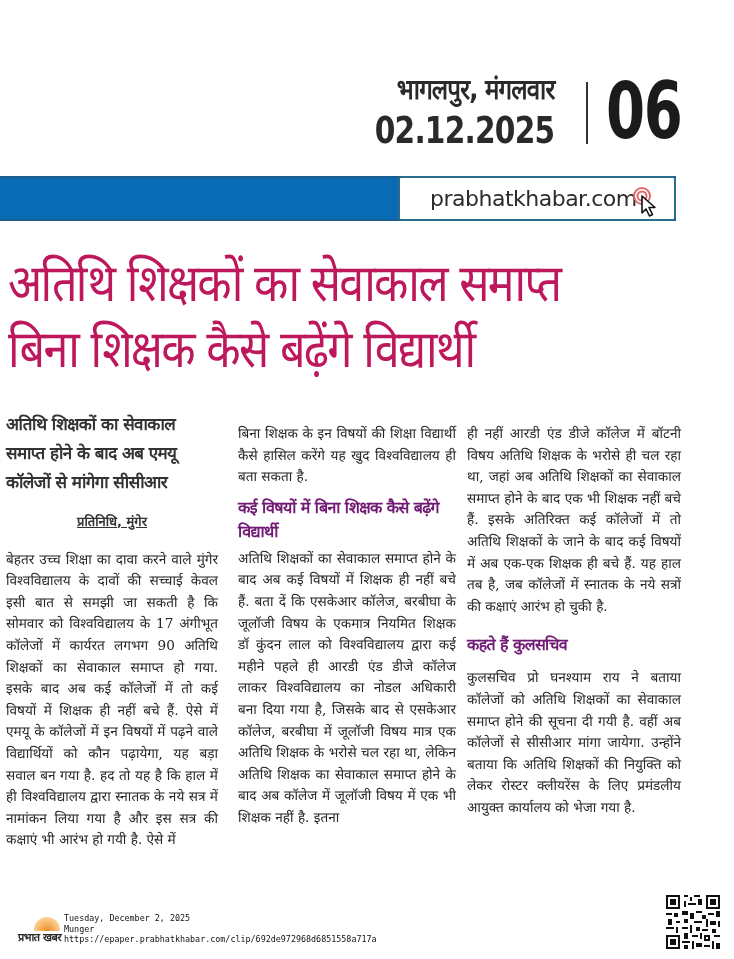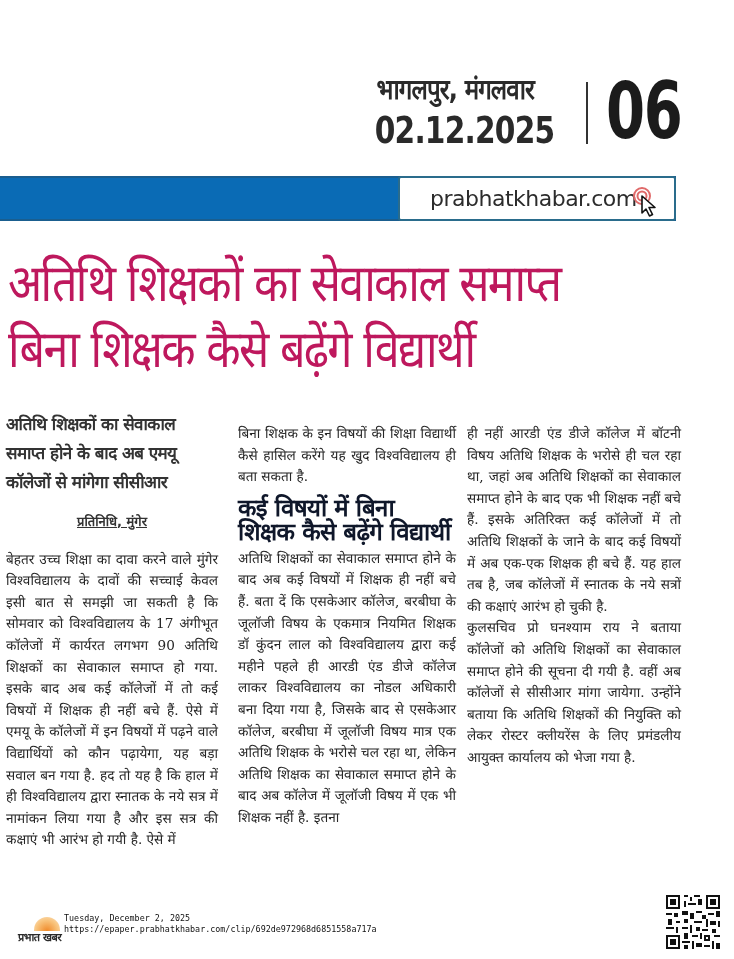--- a/index.html
+++ b/index.html
@@ -1,20 +1,20 @@
 <!DOCTYPE html>
 <html><head>
   <meta charset="utf-8">
   <style>
     * { margin: 0; padding: 0; box-sizing: border-box; }
     html, body { width: 734px; height: 959px; background: #ffffff; overflow: hidden; }
     body { position: relative; font-family: "DejaVu Sans", sans-serif; color: #1e1e1e; }
 
     .masthead-left {
-      position: absolute; right: 180px; top: 72px; text-align: center;
+      position: absolute; right: 180px; top: 72px; text-align: right;
       font-family: "DejaVu Sans", sans-serif; font-weight: bold; color: #2a2a2a;
     }
     .city-day { font-size: 28px; letter-spacing: -1px; line-height: 36px; transform: scaleX(0.86); transform-origin: right; }
     .date { font-size: 38px; line-height: 44px; letter-spacing: -1px; transform: scaleX(0.78); transform-origin: right; }
     .masthead-divider { position: absolute; left: 586px; top: 82px; width: 2px; height: 62px; background: #333; }
     .page-number {
       position: absolute; left: 606px; top: 70px; font-size: 78px; font-weight: bold; color: #1b1b1b;
       line-height: 82px; letter-spacing: -2px; transform: scaleX(0.72); transform-origin: left;
     }
 
@@ -41,21 +41,21 @@
     .col-1 { left: 6px; width: 212px; }
     .col-2 { left: 238px; width: 218px; top: 423px; }
     .col-3 { left: 467px; width: 214px; top: 423px; }
 
     .sub-deck { font-family: "DejaVu Sans", sans-serif; font-weight: bold; font-size: 17px; line-height: 29px; color: #333; letter-spacing: -0.6px; text-align: left; }
     .byline {
       display: block; text-align: center; font-family: "DejaVu Sans", sans-serif; font-weight: bold; font-size: 13px;
       color: #333; text-decoration: underline; margin: 14px 0 16px 0;
     }
     .para { text-align: justify; }
-    .crosshead { font-family: "DejaVu Sans", sans-serif; font-weight: bold; font-size: 24px; line-height: 24px; color: #0f172a; letter-spacing: -0.6px; margin: 8px 0 4px 0; text-align: left; }
+    .crosshead { font-family: "DejaVu Sans", sans-serif; font-weight: bold; font-size: 16px; line-height: 24px; color: #701a75; letter-spacing: -0.6px; margin: 8px 0 4px 0; text-align: left; }
     .col-3 .crosshead { margin: 16px 0 10px 0; }
 
     .footer { position: absolute; left: 0; top: 905px; width: 734px; height: 54px; }
     .footer-logo { position: absolute; left: 18px; top: 12px; width: 58px; height: 32px; }
     .logo-sun { position: absolute; left: 16px; top: 0px; width: 26px; height: 14px; border-radius: 13px 13px 0 0; background: radial-gradient(circle at 50% 100%, #f08a2a 0%, #f8c27a 55%, #fde7c8 100%); }
     .logo-text { position: absolute; left: 0; top: 12px; font-family: "DejaVu Sans", sans-serif; font-weight: bold; font-size: 11px; color: #2a2a2a; letter-spacing: -0.5px; white-space: nowrap; }
     .footer-meta { position: absolute; left: 64px; top: 8px; font-family: "DejaVu Sans Mono", monospace; font-size: 8.4px; line-height: 10.5px; color: #111; white-space: pre; }
 
     .qr-code { position: absolute; left: 664px; top: 893px; width: 58px; height: 58px; }
   </style>
@@ -92,29 +92,30 @@
 </div>
 
 <div class="col col-2">
   <p class="para">बिना शिक्षक के इन विषयों की शिक्षा विद्यार्थी कैसे हासिल करेंगे यह खुद विश्वविद्यालय ही बता सकता है.</p>
   <div class="crosshead">कई विषयों में बिना शिक्षक कैसे बढ़ेंगे विद्यार्थी</div>
   <p class="para">अतिथि शिक्षकों का सेवाकाल समाप्त होने के बाद अब कई विषयों में शिक्षक ही नहीं बचे हैं. बता दें कि एसकेआर कॉलेज, बरबीघा के जूलॉजी विषय के एकमात्र नियमित शिक्षक डॉ कुंदन लाल को विश्वविद्यालय द्वारा कई महीने पहले ही आरडी एंड डीजे कॉलेज लाकर विश्वविद्यालय का नोडल अधिकारी बना दिया गया है, जिसके बाद से एसकेआर कॉलेज, बरबीघा में जूलॉजी विषय मात्र एक अतिथि शिक्षक के भरोसे चल रहा था, लेकिन अतिथि शिक्षक का सेवाकाल समाप्त होने के बाद अब कॉलेज में जूलॉजी विषय में एक भी शिक्षक नहीं है. इतना</p>
 </div>
 
 <div class="col col-3">
   <p class="para">ही नहीं आरडी एंड डीजे कॉलेज में बॉटनी विषय अतिथि शिक्षक के भरोसे ही चल रहा था, जहां अब अतिथि शिक्षकों का सेवाकाल समाप्त होने के बाद एक भी शिक्षक नहीं बचे हैं. इसके अतिरिक्त कई कॉलेजों में तो अतिथि शिक्षकों के जाने के बाद कई विषयों में अब एक-एक शिक्षक ही बचे हैं. यह हाल तब है, जब कॉलेजों में स्नातक के नये सत्रों की कक्षाएं आरंभ हो चुकी है.</p>
+  <div class="crosshead">कहते हैं कुलसचिव</div>
   <p class="para">कुलसचिव प्रो घनश्याम राय ने बताया कॉलेजों को अतिथि शिक्षकों का सेवाकाल समाप्त होने की सूचना दी गयी है. वहीं अब कॉलेजों से सीसीआर मांगा जायेगा. उन्होंने बताया कि अतिथि शिक्षकों की नियुक्ति को लेकर रोस्टर क्लीयरेंस के लिए प्रमंडलीय आयुक्त कार्यालय को भेजा गया है.</p>
 </div>
 
 <div class="footer">
   <div class="footer-logo">
     <div class="logo-sun"></div>
     <div class="logo-text">प्रभात खबर</div>
   </div>
-  <div class="footer-meta"><div>Tuesday, December 2, 2025</div><div>https://epaper.prabhatkhabar.com/clip/692de972968d6851558a717a</div></div>
+  <div class="footer-meta"><div>Tuesday, December 2, 2025</div><div>Munger</div><div>https://epaper.prabhatkhabar.com/clip/692de972968d6851558a717a</div></div>
 </div>
 
 <svg class="qr-code" viewBox="0 0 29 29" shape-rendering="crispEdges">
   <rect width="29" height="29" fill="#fff"></rect>
   <g fill="#111">
     <rect x="1" y="1" width="7" height="7"></rect>
       <rect x="2" y="2" width="5" height="5" fill="#fff"></rect>
       <rect x="3" y="3" width="3" height="3"></rect>
     <rect x="21" y="1" width="7" height="7"></rect>
       <rect x="22" y="2" width="5" height="5" fill="#fff"></rect>

